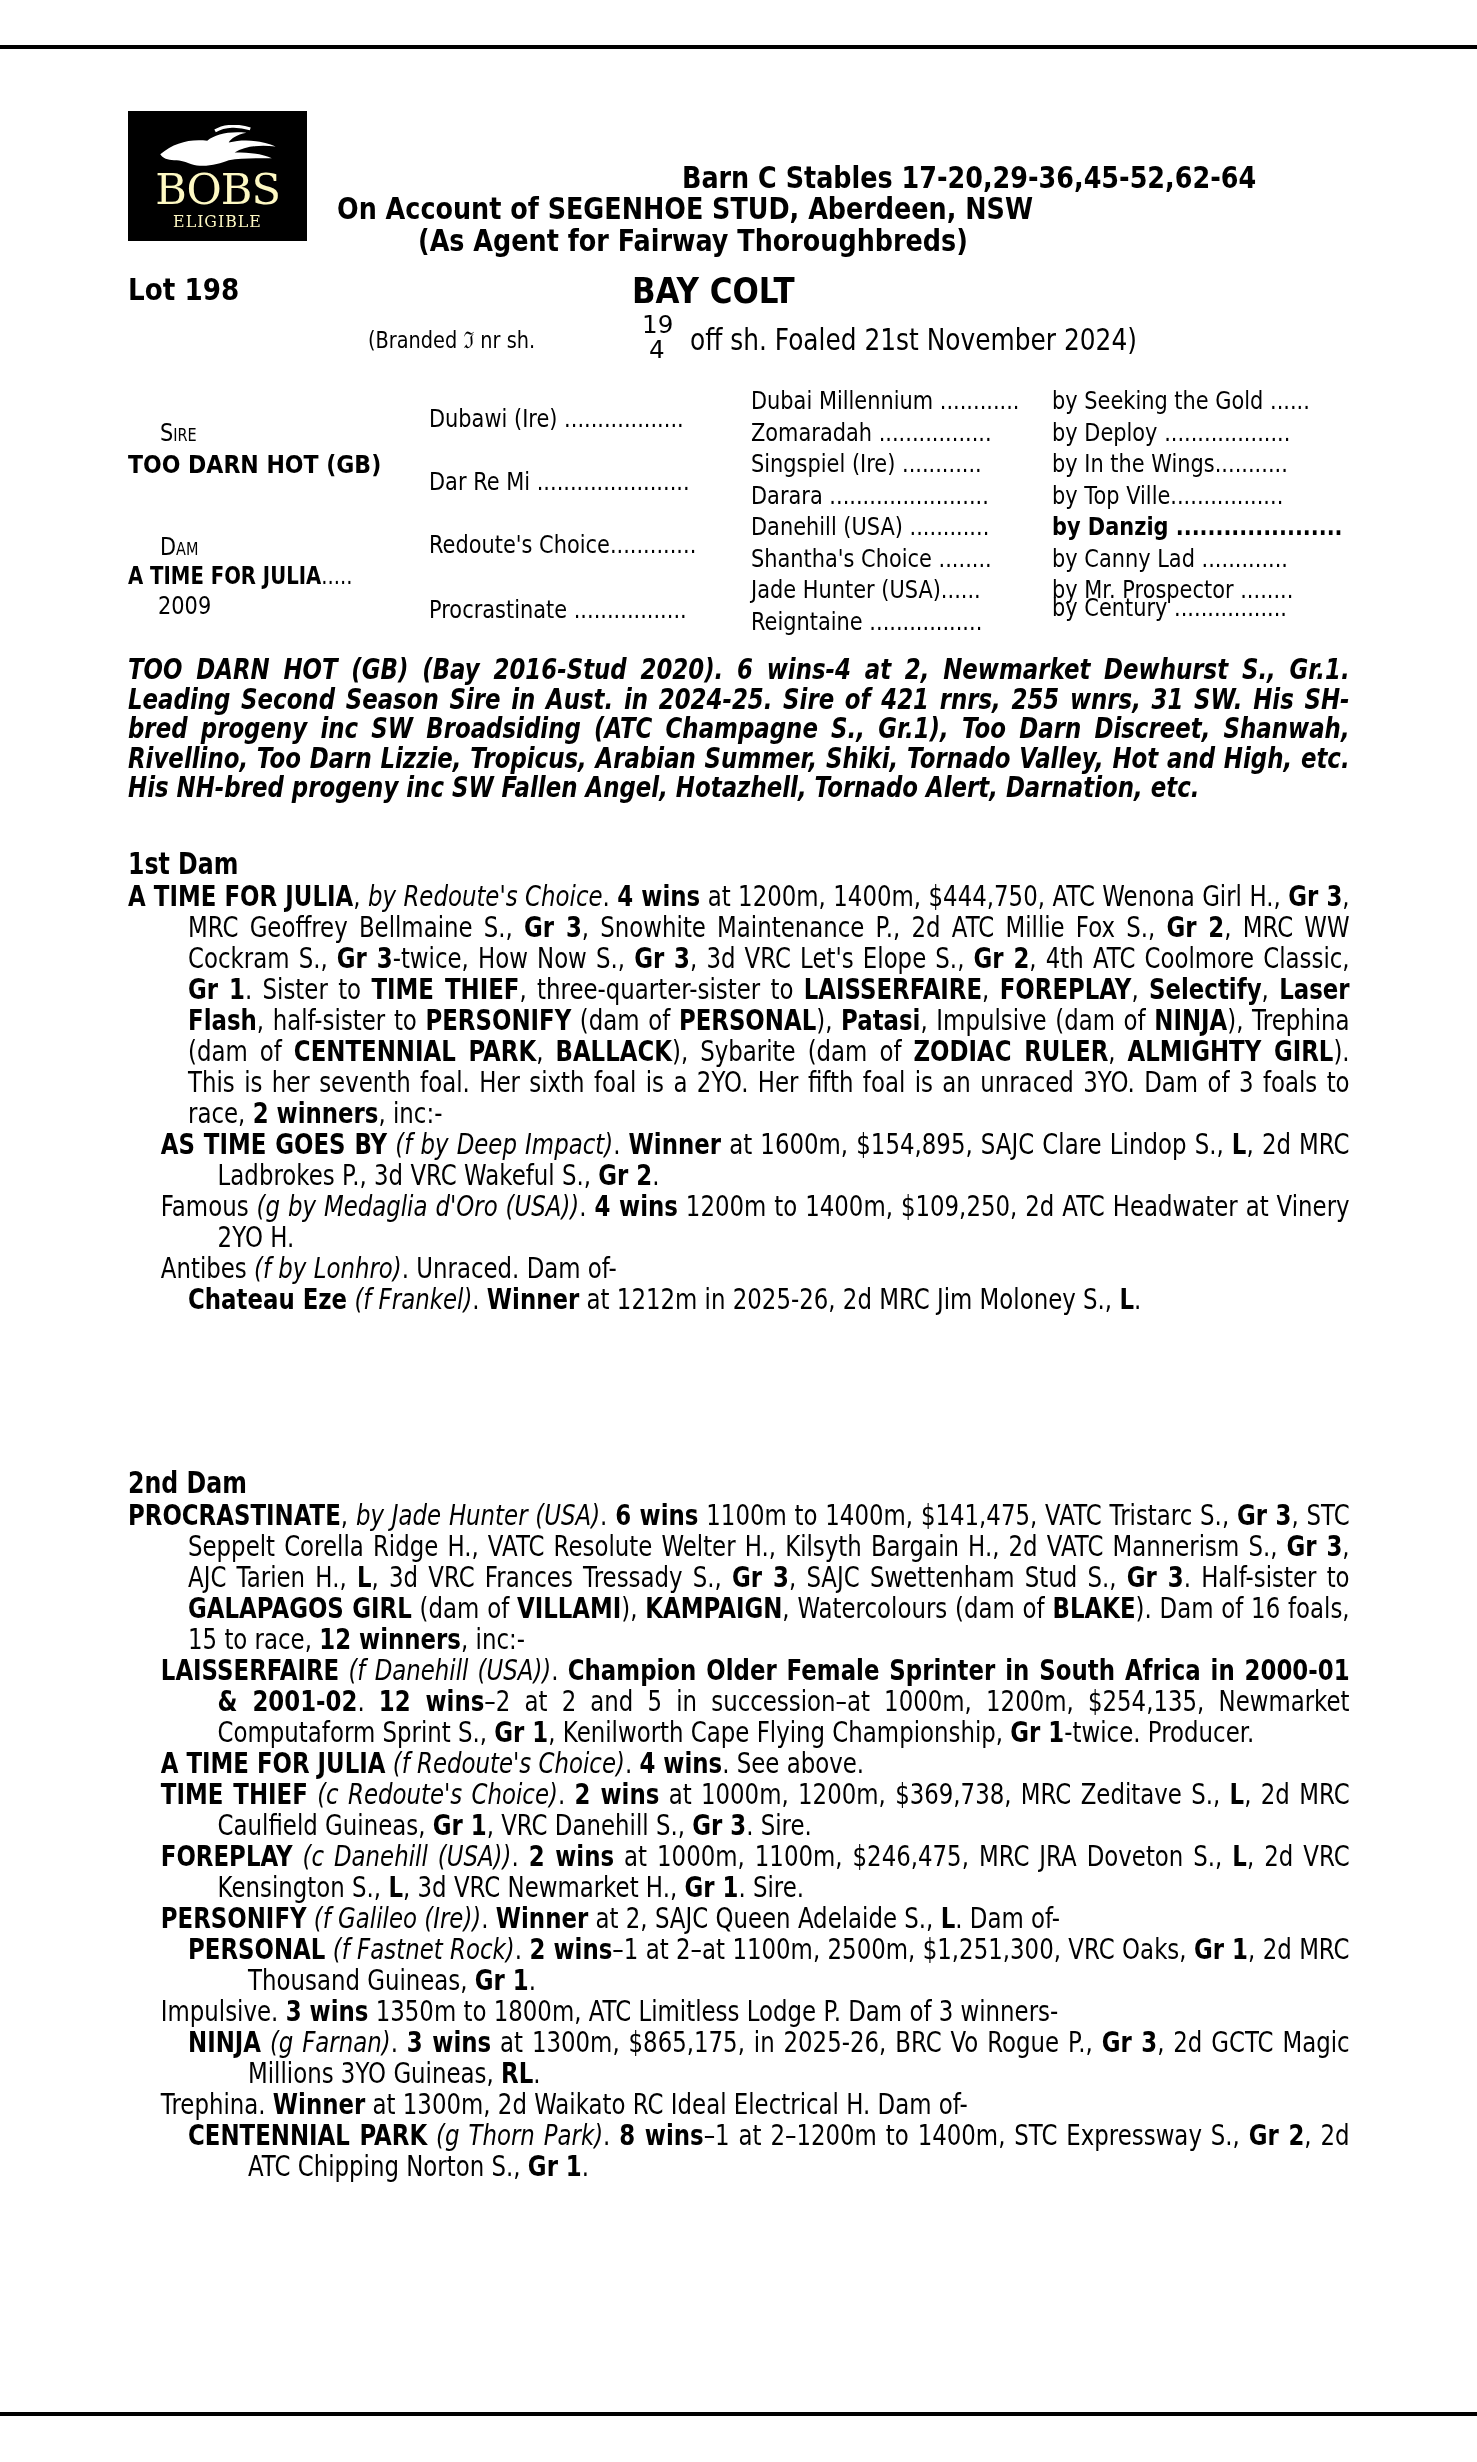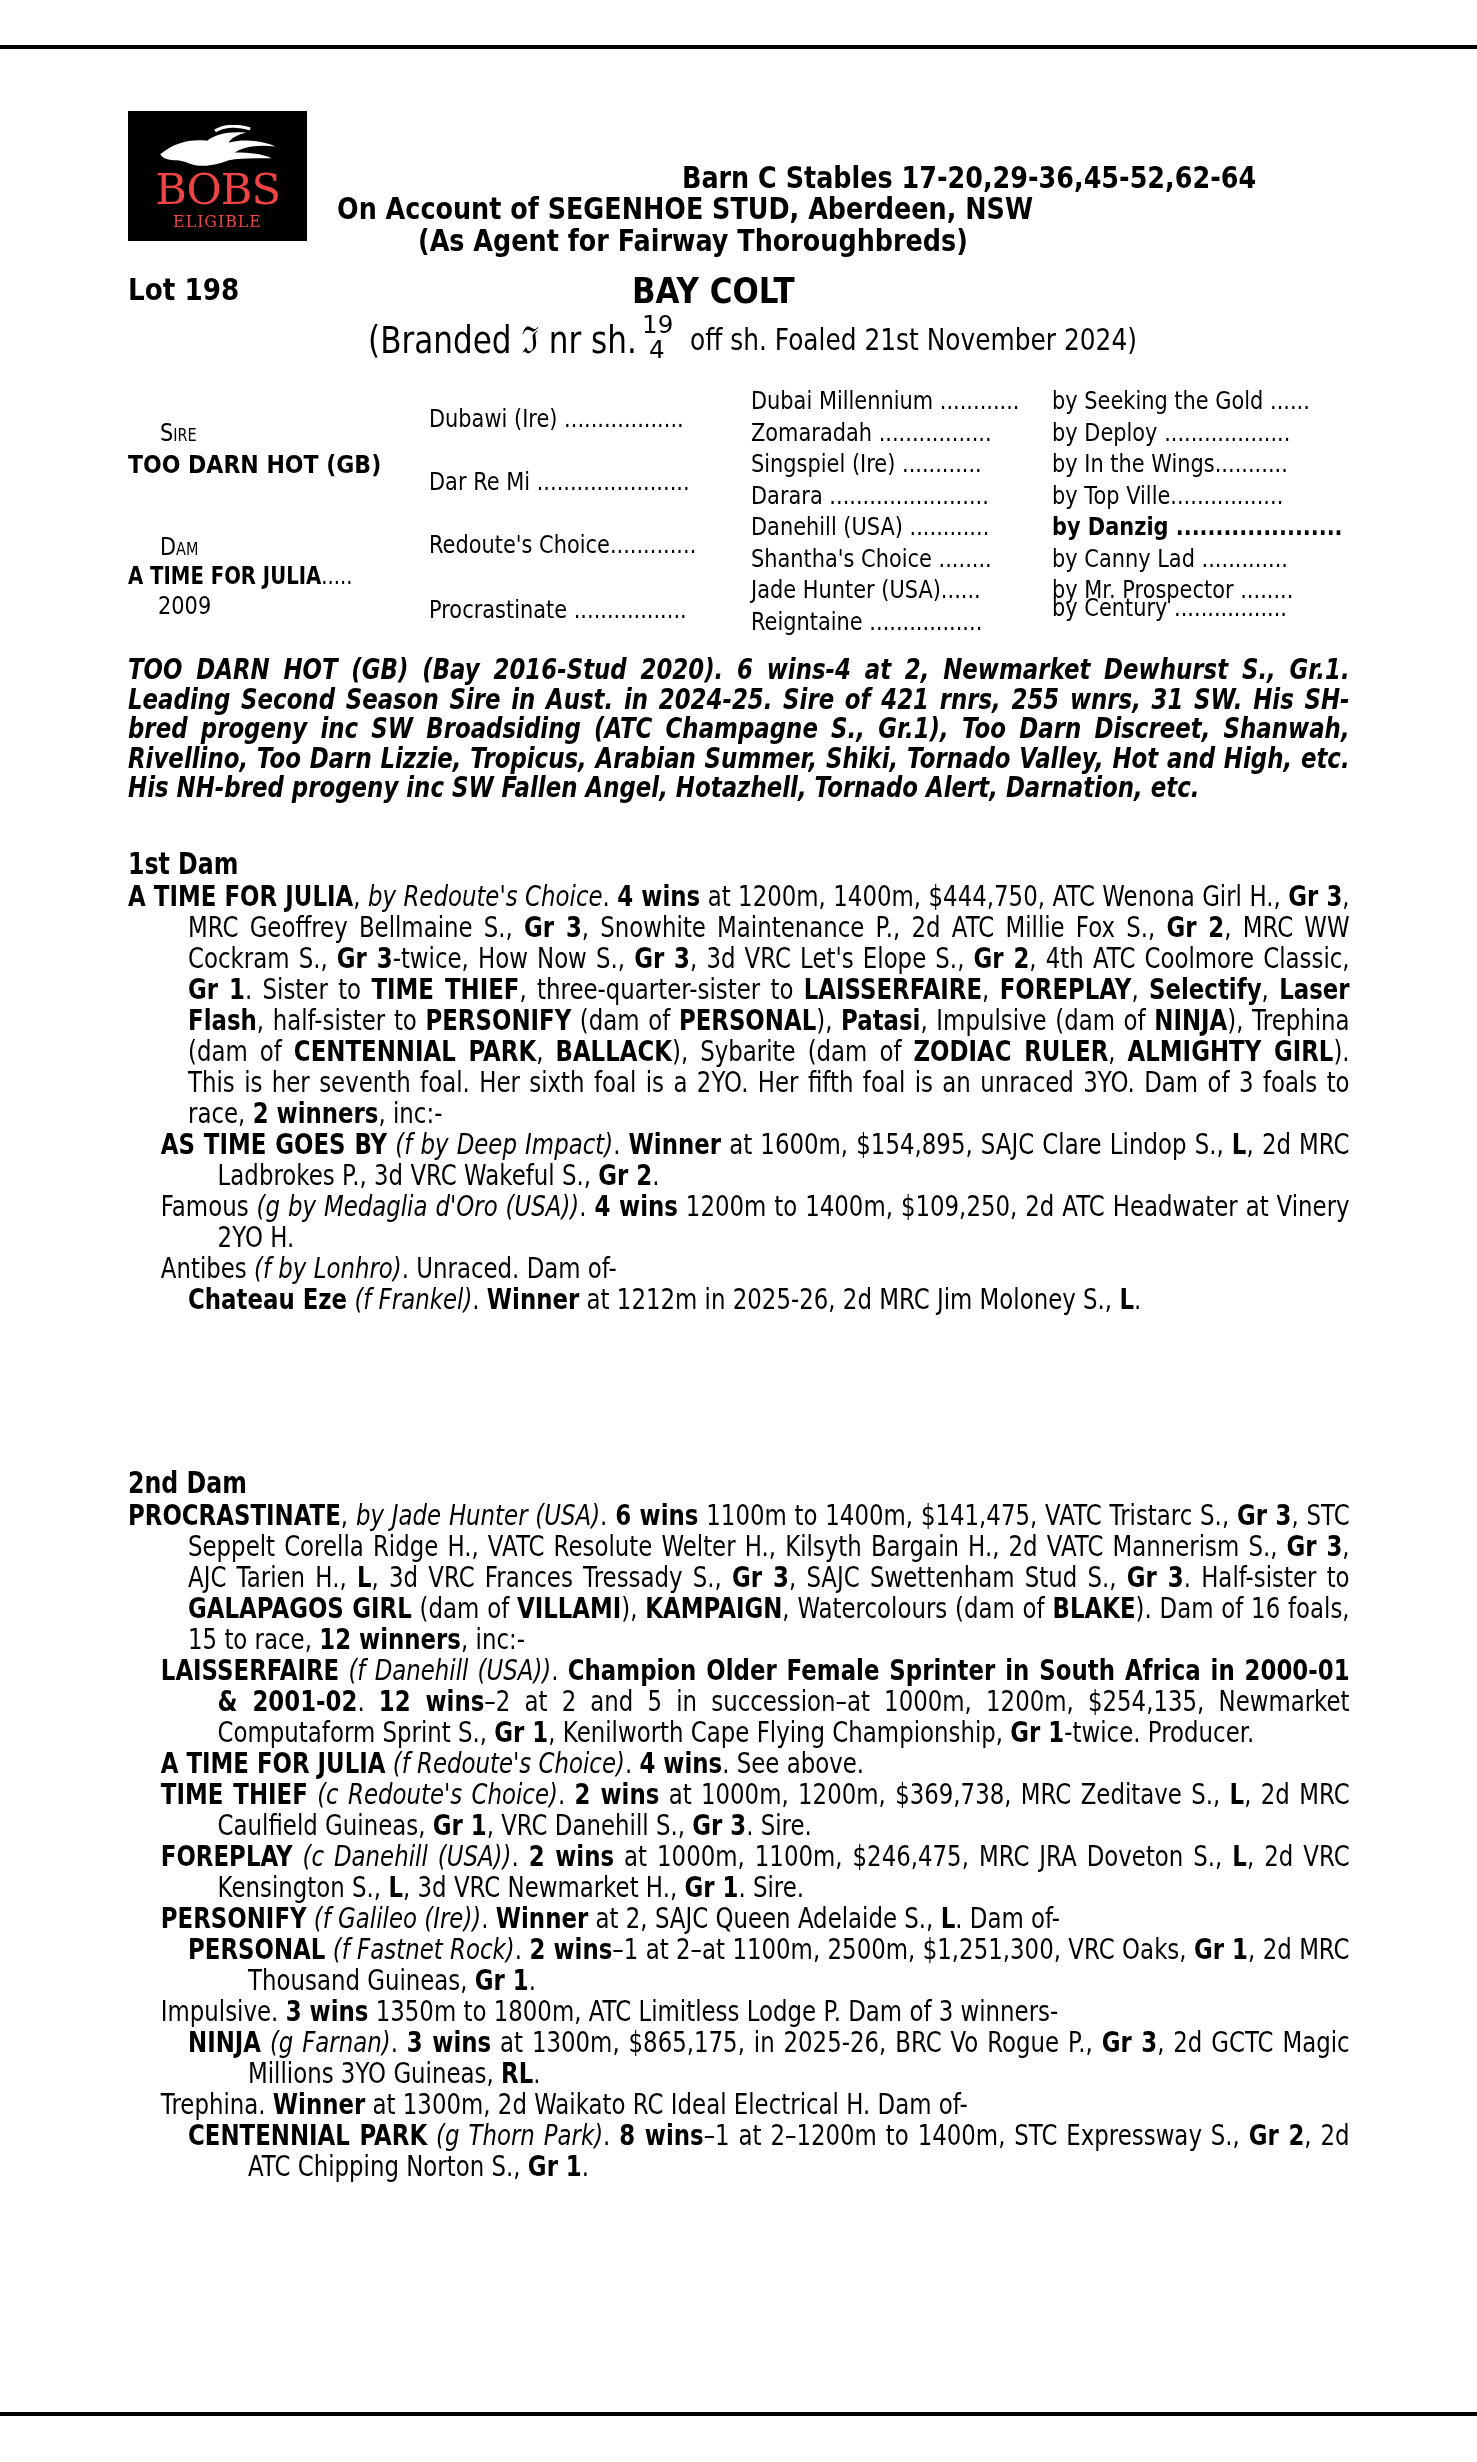--- a/index.html
+++ b/index.html
@@ -3,37 +3,37 @@
 <meta charset="utf-8">
 <style>
   html, body { margin: 0; padding: 0; background: #ffffff; }
   body { width: 1478px; height: 2463px; position: relative; overflow: hidden;
          font-family: "DejaVu Sans", sans-serif; color: #000; }
   .rule { position: absolute; left: 0; width: 1478px; height: 3.9px; background: #000; }
   .rule.top { top: 45px; }
   .rule.bottom { top: 2412px; }
 
   .logo { position: absolute; left: 128px; top: 111px; width: 179px; height: 130px;
-          background: #000; color: #ef4444; text-align: center; }
+          background: #000; color: #fef9c3; text-align: center; }
   .logo svg { position: absolute; left: 27.6px; top: 13.8px; }
   .logo .l1 { position: absolute; left: 0; right: 0; top: 57px; font-family: "DejaVu Serif", serif;
               font-size: 43px; letter-spacing: -1px; line-height: 43px; }
   .logo .l2 { position: absolute; left: 0; right: 0; top: 103px; font-family: "DejaVu Serif", serif;
               font-size: 15.8px; letter-spacing: 1px; line-height: 15.8px; }
 
   .cond { display: inline-block; transform-origin: left top; white-space: nowrap; }
 
   .hdr { position: absolute; font-weight: bold; font-size: 29.6px; line-height: 31.5px; white-space: nowrap; }
   .barn { top: 163px; right: 128px; }
   .acct { top: 194px; left: 337px; }
   .agent { top: 226px; left: 418px; }
   .lot { top: 274px; left: 128px; font-size: 30.5px; }
   .colour { top: 271px; left: 632px; font-size: 36px; line-height: 39px; }
 
-  .brand { position: absolute; top: 325px; left: 368px; font-size: 37px; line-height: 31.5px; white-space: nowrap; }
+  .brand { position: absolute; top: 325px; left: 368px; font-size: 23px; line-height: 31.5px; white-space: nowrap; }
   .brand .glyph { display: inline-block; font-family: "DejaVu Serif", serif; }
   .frac { position: absolute; top: 313px; left: 642px; width: 29.6px; text-align: center; font-size: 24.6px; line-height: 24.6px; }
   .brand2 { position: absolute; top: 325px; left: 690px; font-size: 29.6px; line-height: 31.5px; white-space: nowrap; }
 
   .ped { position: absolute; font-size: 24.6px; line-height: 30.5px; white-space: nowrap; }
   .ped.small { font-variant: small-caps; }
   .ped.b { font-weight: bold; }
 
   .sirepara { position: absolute; left: 128px; top: 655px; width: 1221px;
               font-weight: bold; font-style: italic; font-size: 28.6px; line-height: 29.6px;

